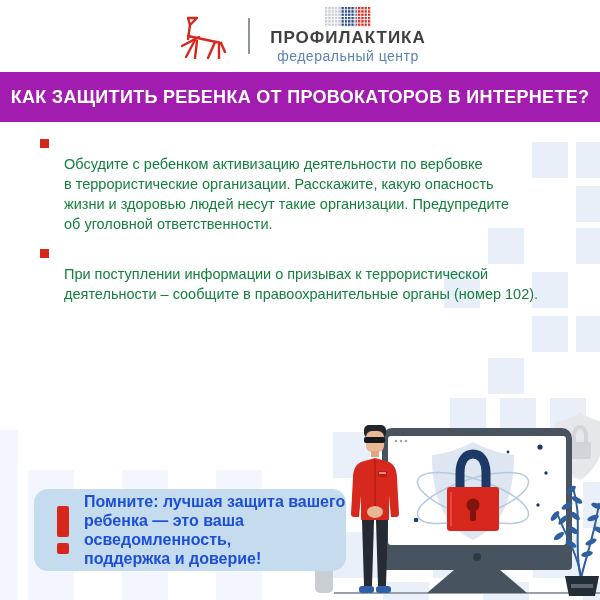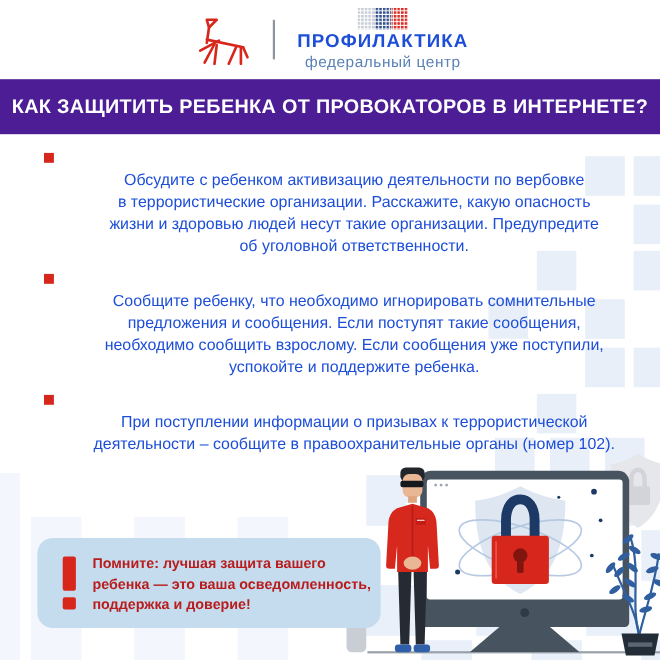--- a/index.html
+++ b/index.html
@@ -6,42 +6,42 @@
   #page{
     position:relative;width:600px;height:600px;overflow:hidden;
     background:#ffffff;font-family:"Liberation Sans",sans-serif;
   }
   
   .header{position:absolute;left:0;top:0;width:600px;height:72px;
     display:flex;align-items:center;justify-content:center;gap:20px;}
   .logo-horse{width:54px;height:46px;}
   .logo-divider{width:2px;height:36px;background:#8e959c;}
   .brand{display:flex;flex-direction:column;align-items:center;line-height:1.1;}
-  .brand-name{color:#1d4ed8;font-weight:bold;font-size:17px;letter-spacing:1px;margin-top:2px;}
+  .brand-name{color:#404040;font-weight:bold;font-size:17px;letter-spacing:1px;margin-top:2px;}
   .brand-sub{color:#5b82b5;font-size:14px;letter-spacing:.5px;margin-top:1px;}
   
-  .banner{position:absolute;left:0;top:72px;width:600px;height:50px;background:#4c1d95;
+  .banner{position:absolute;left:0;top:72px;width:600px;height:50px;background:#a21caf;
     display:flex;align-items:center;justify-content:center;z-index:6;}
   .banner h1{margin:0;color:#ffffff;font-size:18px;font-weight:bold;letter-spacing:.3px;white-space:nowrap;}
   
   .sq{position:absolute;background:#e9eff9;}
   .stripe{position:absolute;background:#f3f6fc;}
   .chk{position:absolute;background:#eaf0f9;width:46px;height:46px;}
   
   .bullets{position:absolute;left:40px;top:134px;width:540px;z-index:2;}
   .bullet{position:relative;padding-left:24px;margin-bottom:10px;
-    font-size:14.5px;line-height:20px;color:#1d4ed8;white-space:pre-line;text-align:center;}
+    font-size:14.5px;line-height:20px;color:#15803d;white-space:pre-line;}
   .bullet .mark{position:absolute;left:0;top:5px;width:9px;height:9px;background:#d7271d;}
   
   .reminder{position:absolute;left:34px;top:489px;width:312px;height:82px;
     background:#c5dcee;border-radius:14px;z-index:5;display:flex;align-items:center;}
   .excl{position:relative;width:14px;height:48px;margin-left:22px;flex:none;}
   .excl .bar{position:absolute;left:1px;top:0;width:12px;height:31px;background:#d7271d;border-radius:2px;}
   .excl .dot{position:absolute;left:1px;bottom:0;width:12px;height:11px;background:#d7271d;border-radius:2px;}
-  .reminder-text{margin-left:14px;font-size:13px;font-weight:bold;color:#b91c1c;
+  .reminder-text{margin-left:14px;font-size:16px;font-weight:bold;color:#1d4ed8;
     line-height:19px;white-space:pre-line;}
   
   .floor-line{position:absolute;left:334px;top:592px;width:266px;height:1.5px;background:#9aa0a8;z-index:1;}
   .vase{position:absolute;left:315px;top:560px;width:18px;height:33px;background:#c9cdd4;
     border-radius:2px 2px 5px 5px;z-index:1;}
   .shield-watermark{position:absolute;left:552px;top:410px;width:56px;height:72px;z-index:1;}
   .monitor{position:absolute;left:382px;top:428px;width:190px;height:142px;
     background:#47545f;border-radius:10px 10px 4px 4px;z-index:2;}
   .screen{position:absolute;left:6px;top:8px;width:178px;height:109px;background:#ffffff;border-radius:3px;}
   .chin-dot{position:absolute;left:91px;bottom:9px;width:8px;height:8px;border-radius:50%;background:#2e3a44;}
@@ -131,26 +131,20 @@
   </div>
 
   <div class="bullets">
     <div class="bullet">
       <span class="mark"></span><span>Обсудите с ребенком активизацию деятельности по вербовке
 в террористические организации. Расскажите, какую опасность
 жизни и здоровью людей несут такие организации. Предупредите
 об уголовной ответственности.</span>
     </div>
     <div class="bullet">
-      <span class="mark"></span><span>Сообщите ребенку, что необходимо игнорировать сомнительные
-предложения и сообщения. Если поступят такие сообщения,
-необходимо сообщить взрослому. Если сообщения уже поступили,
-успокойте и поддержите ребенка.</span>
-    </div>
-    <div class="bullet">
       <span class="mark"></span><span>При поступлении информации о призывах к террористической
 деятельности – сообщите в правоохранительные органы (номер 102).</span>
     </div>
   </div>
 
   <div class="floor-line"></div>
   <div class="vase"></div>
 
   <svg class="shield-watermark" viewBox="0 0 56 72">
     <path d="M28,2 C20,8 10,11 3,12 C3,36 8,58 28,70 C48,58 53,36 53,12 C46,11 36,8 28,2 Z" fill="#e6e7eb"></path>

